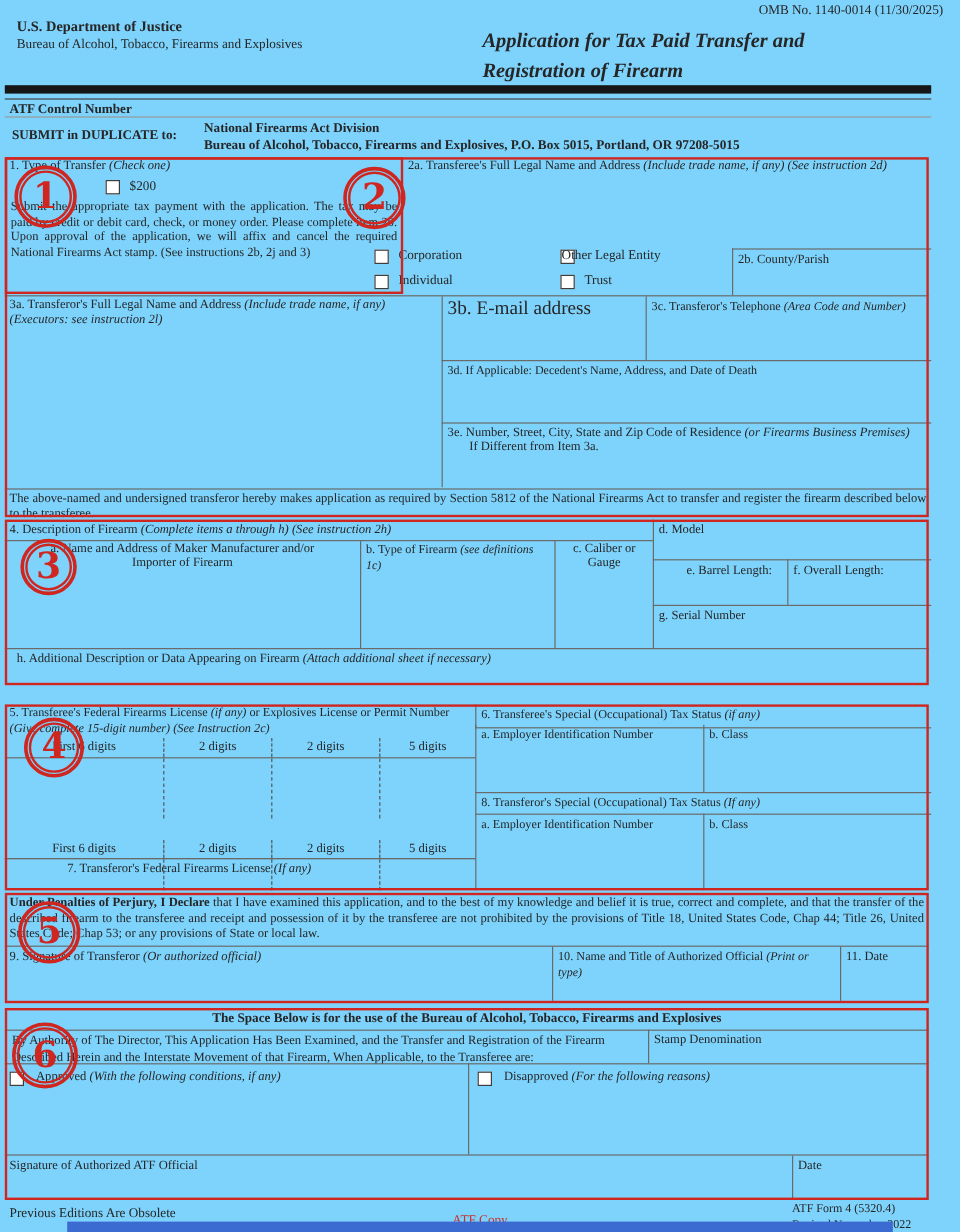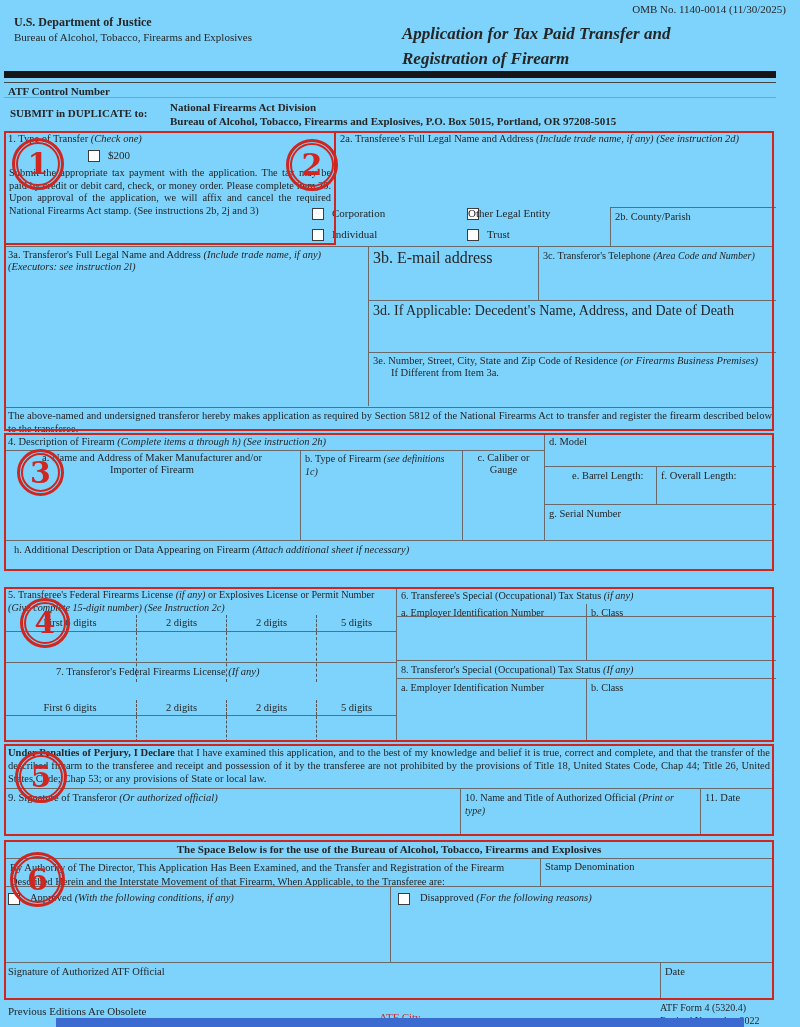--- a/index.html
+++ b/index.html
@@ -89,21 +89,21 @@
   </div>
   <div class="cell bl" style="left:368px;top:247px;width:170px;height:53px;">
     <span style="font-size:16px;">3b.   E-mail address</span>
   </div>
   <div class="cell bl" style="left:538px;top:247px;width:238px;height:53px;">
     <span style="font-size:10.2px;">
       <span>3c.   Transferor's Telephone </span><span class="it small">(Area Code and Number)</span>
     </span>
   </div>
   <div class="cell bl bt" style="left:368px;top:300px;width:408px;height:52px;">
-    <span style="font-size:14px;">3d.   If Applicable:  Decedent's Name, Address, and Date of Death</span>
+    <span style="font-size:10px;">3d.   If Applicable:  Decedent's Name, Address, and Date of Death</span>
   </div>
   <div class="cell bl bt" style="left:368px;top:352px;width:408px;height:54px;">
     <div style="font-size:10.5px;">
       <span>3e.   Number, Street, City, State and Zip Code of Residence </span><span class="it">(or Firearms Business Premises)</span><br>
       <span style="padding-left:18px;">If Different from Item 3a.</span>
     </div>
   </div>
 
   <div class="hl" style="left:4px;top:407px;width:770px;"></div>
   <div class="abs para" style="left:8px;top:410px;width:764px;font-size:10.5px;">The above-named and undersigned transferor hereby makes application as required by Section 5812 of the National Firearms Act to transfer and register the firearm described below to the transferee.</div>
@@ -155,37 +155,37 @@
     <div class="dcol" style="width:90px;">2 digits</div>
     <div class="dcol" style="width:90px;">2 digits</div>
     <div class="dcol" style="width:80px;">5 digits</div>
   </div>
   <div class="drow" style="left:4px;top:632px;width:392px;height:50px;">
     <div class="dcol" style="width:132px;"></div>
       <div class="dcol" style="width:90px;"></div>
     <div class="dcol" style="width:90px;"></div>
       <div class="dcol" style="width:80px;"></div>
   </div>
-  <div class="cell bt" style="left:4px;top:662px;width:392px;height:18px;padding-left:46px;">
+  <div class="cell bt" style="left:4px;top:715px;width:392px;height:18px;padding-left:46px;">
     <span style="font-size:10.5px;padding-left:6px;"><span>7.    Transferor's Federal Firearms License  </span><span class="it">(If any)</span></span>
   </div>
   <div class="drow" style="left:4px;top:700px;width:392px;height:16px;border-bottom:1px solid var(--line);font-size:10.5px;">
     <div class="dcol" style="width:132px;">First 6 digits</div>
     <div class="dcol" style="width:90px;">2 digits</div>
     <div class="dcol" style="width:90px;">2 digits</div>
     <div class="dcol" style="width:80px;">5 digits</div>
   </div>
   <div class="drow" style="left:4px;top:716px;width:392px;height:26px;">
     <div class="dcol" style="width:132px;"></div>
       <div class="dcol" style="width:90px;"></div>
     <div class="dcol" style="width:90px;"></div>
       <div class="dcol" style="width:80px;"></div>
   </div>
 
-  <div class="cell bl" style="left:396px;top:587px;width:380px;height:30px;border-bottom:1px solid var(--line);">
+  <div class="cell bl" style="left:396px;top:587px;width:380px;height:20px;border-bottom:1px solid var(--line);">
     <span style="font-size:10.2px;"><span>6.   Transferee's Special (Occupational) Tax Status  </span><span class="it">(if any)</span></span>
   </div>
   <div class="cell bl" style="left:396px;top:604px;width:190px;height:56px;">
     <span style="font-size:10.2px;">a.   Employer Identification Number</span>
   </div>
   <div class="cell bl" style="left:586px;top:604px;width:190px;height:56px;">
     <span style="font-size:10.2px;">b.   Class</span>
   </div>
   <div class="cell bl bt" style="left:396px;top:660px;width:380px;height:18px;">
     <span style="font-size:10.2px;"><span>8.   Transferor's Special (Occupational) Tax Status  </span><span class="it">(If any)</span></span>
@@ -237,21 +237,21 @@
 
   <div class="hl" style="left:4px;top:962px;width:770px;"></div>
   <div class="cell" style="left:4px;top:963px;width:656px;height:36px;">
     <span style="font-size:10.5px;">Signature of Authorized ATF Official</span>
   </div>
   <div class="cell bl" style="left:660px;top:963px;width:116px;height:36px;">
     <span style="font-size:10.5px;">Date</span>
   </div>
 
   <div class="abs" style="left:8px;top:1005px;font-size:11px;">Previous Editions Are Obsolete</div>
-  <div class="abs" style="left:0;top:1011px;width:800px;text-align:center;font-size:11px;color:var(--copyred);">ATF City</div>
+  <div class="abs" style="left:0;top:1011px;width:800px;text-align:center;font-size:11px;color:var(--copyred);">ATF Copy</div>
   <div class="abs" style="left:660px;top:1001px;font-size:10px;line-height:1.3;">
     <div>ATF Form 4 (5320.4)</div>
       <div>Revised November 2022</div>
   </div>
 
   <div class="redbox" style="left:4px;top:131px;width:770px;height:300px;"></div>
   <div class="redbox" style="left:4px;top:131px;width:332px;height:114px;"></div>
   <div class="redbox" style="left:4px;top:433px;width:770px;height:138px;"></div>
   <div class="redbox" style="left:4px;top:587px;width:770px;height:155px;"></div>
   <div class="redbox" style="left:4px;top:744px;width:770px;height:92px;"></div>

